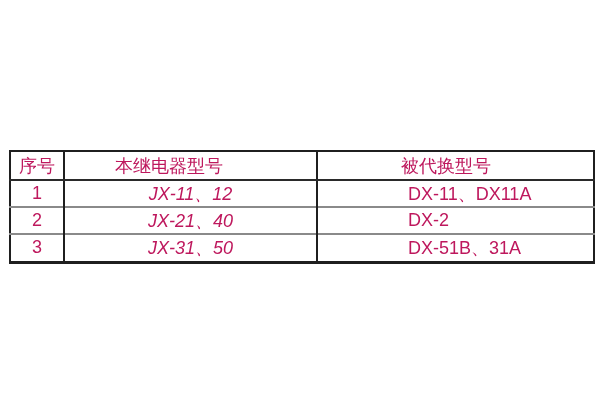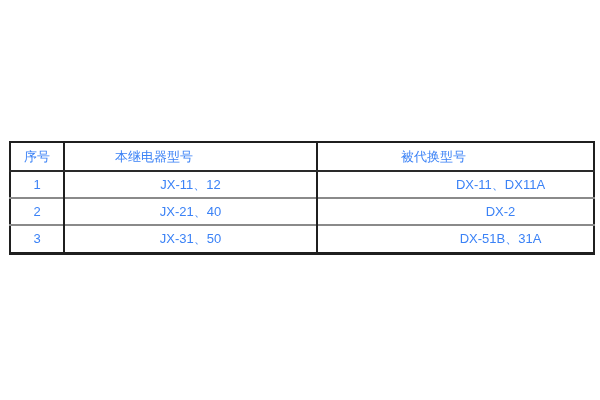--- a/index.html
+++ b/index.html
@@ -11,28 +11,28 @@
     position: relative;
     width: 600px;
     height: 400px;
     background: #ffffff;
     overflow: hidden;
     font-family: "Liberation Sans", "DejaVu Sans", sans-serif;
   }
   table.model-table {
     position: absolute;
     left: 9px;
-    top: 141px;
+    top: 150px;
     width: 584px;
     table-layout: fixed;
     border-collapse: collapse;
     border: 2px solid #1f1f1f;
     border-bottom-width: 3px;
-    font-size: 13px;
-    color: #3b82f6;
+    font-size: 18px;
+    color: #be185d;
   }
   .model-table col.c1 { width: 54px; }
   .model-table col.c2 { width: 253px; }
   .model-table col.c3 { width: 277px; }
 
   .model-table th, .model-table td {
     font-weight: normal;
     padding: 0;
     vertical-align: middle;
     white-space: nowrap;
@@ -47,23 +47,23 @@
   .model-table thead tr { height: 29px; }
   .model-table thead th { border-bottom: 2px solid #2a2a2a; }
   
   .model-table tbody tr { height: 27px; }
   .model-table tbody tr:last-child { height: 28px; }
   .model-table tbody tr + tr td { border-top: 2px solid #8a8a8a; }
 
   
   .model-table .col-index { text-align: center; }
   .model-table thead .col-current { text-align: left; padding-left: 50px; }
-  .model-table tbody .col-current { text-align: center; }
+  .model-table tbody .col-current { text-align: center; font-style: italic; }
   .model-table thead .col-replaced { text-align: left; padding-left: 83px; margin-left: 24px; }
-  .model-table tbody .col-replaced { text-align: center; padding-left: 90px; }
+  .model-table tbody .col-replaced { text-align: left; padding-left: 90px; }
 </style>
 </head>
 <body>
 
 <div class="page">
   <table class="model-table">
     <colgroup>
       <col class="c1">
       <col class="c2">
       <col class="c3">

